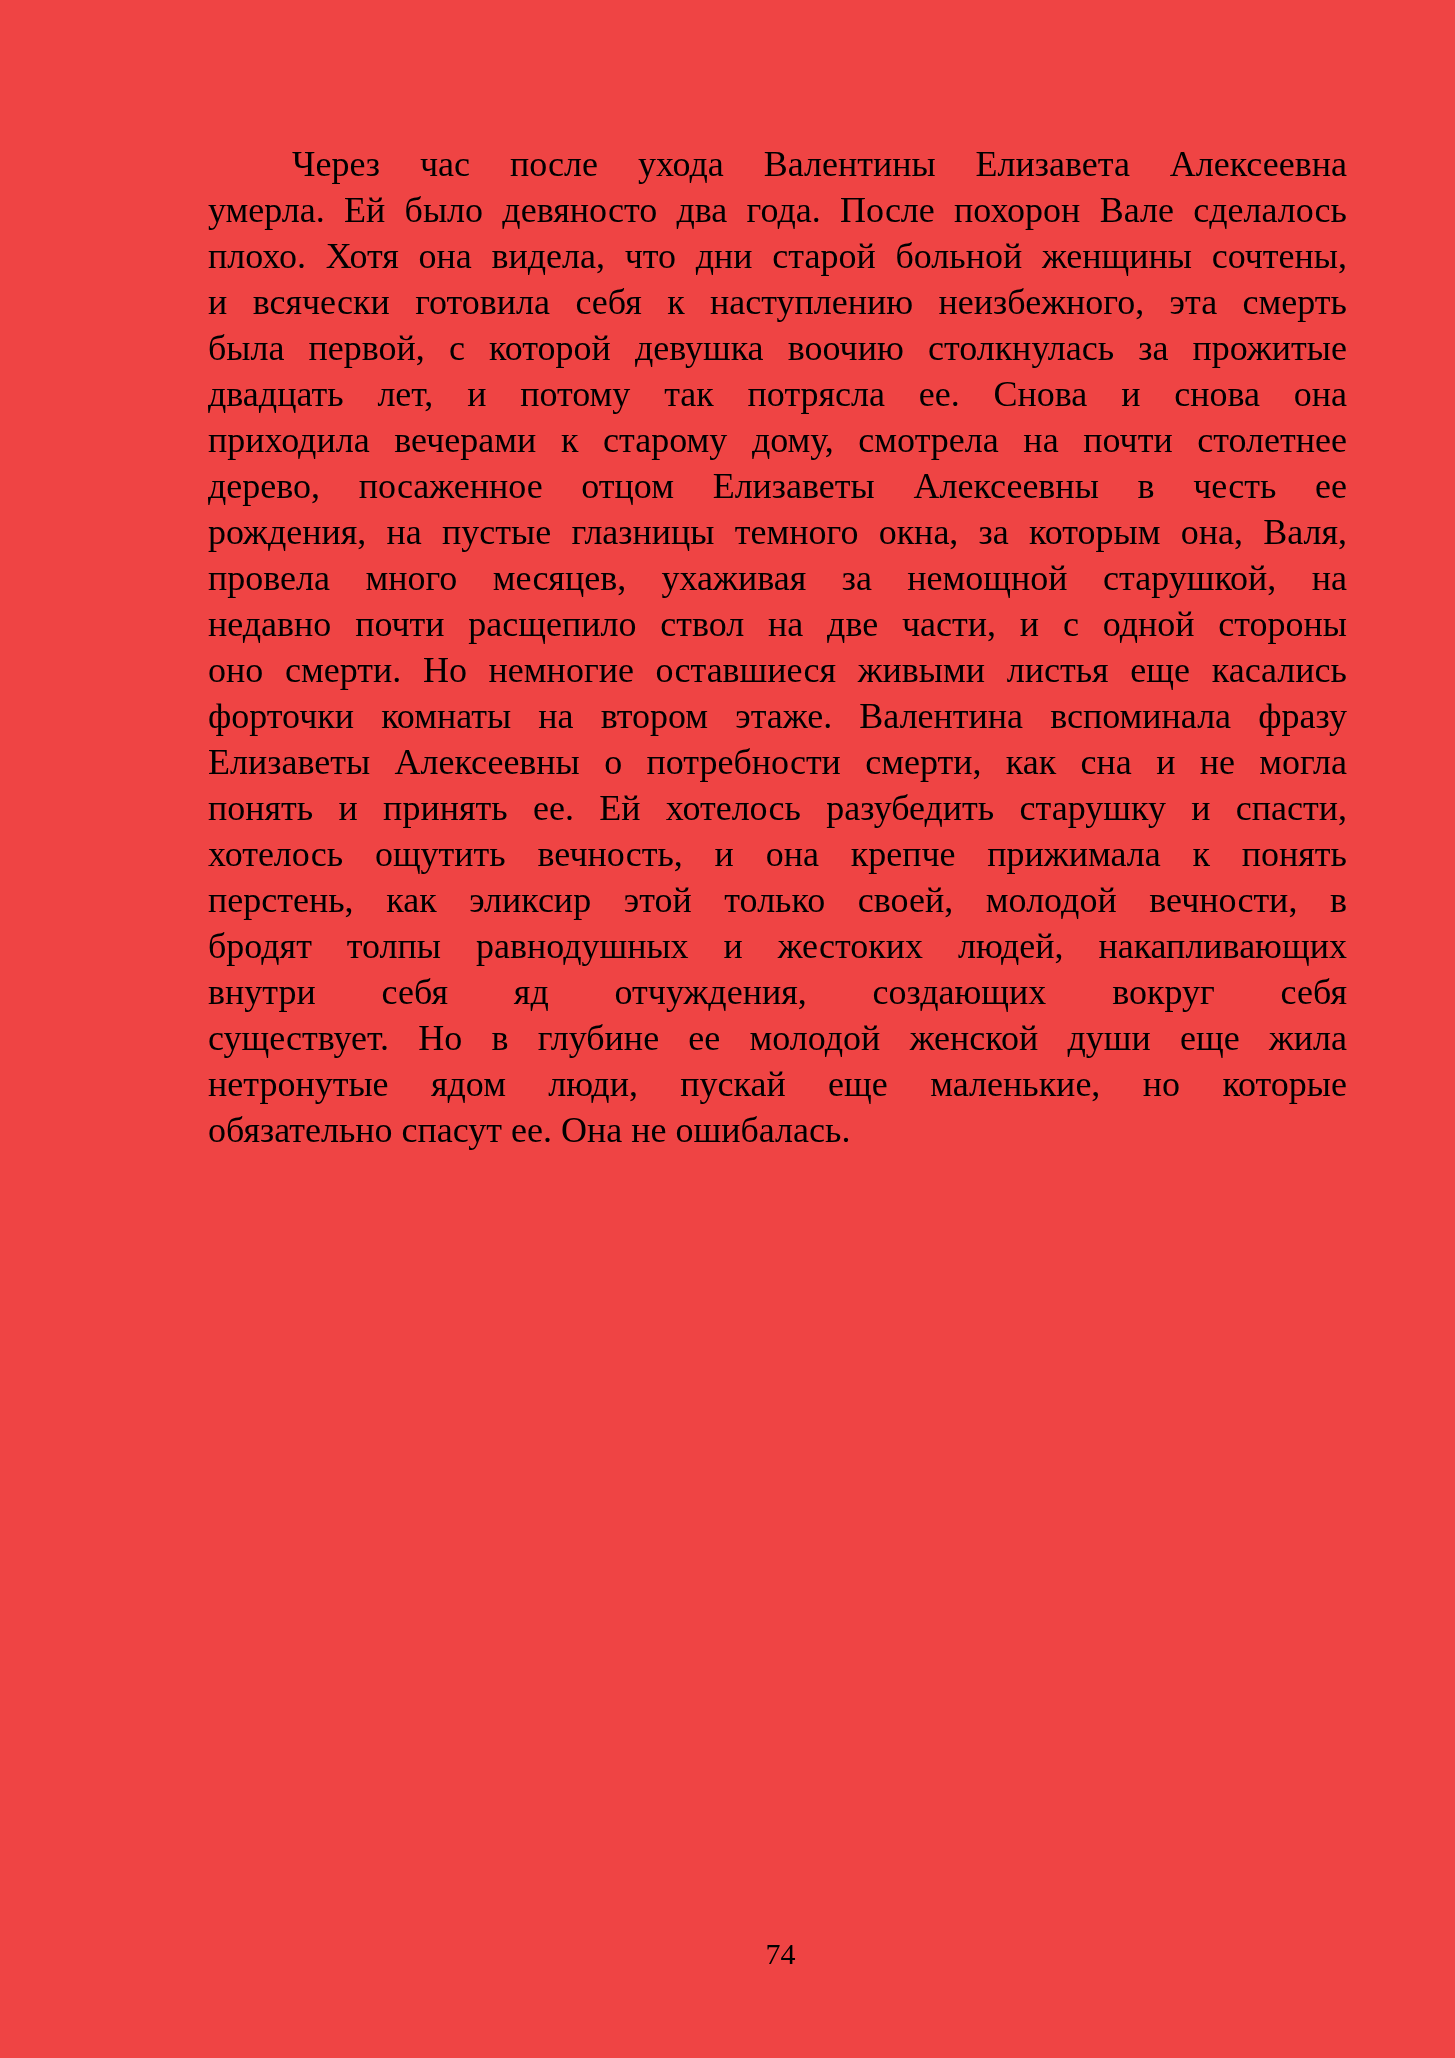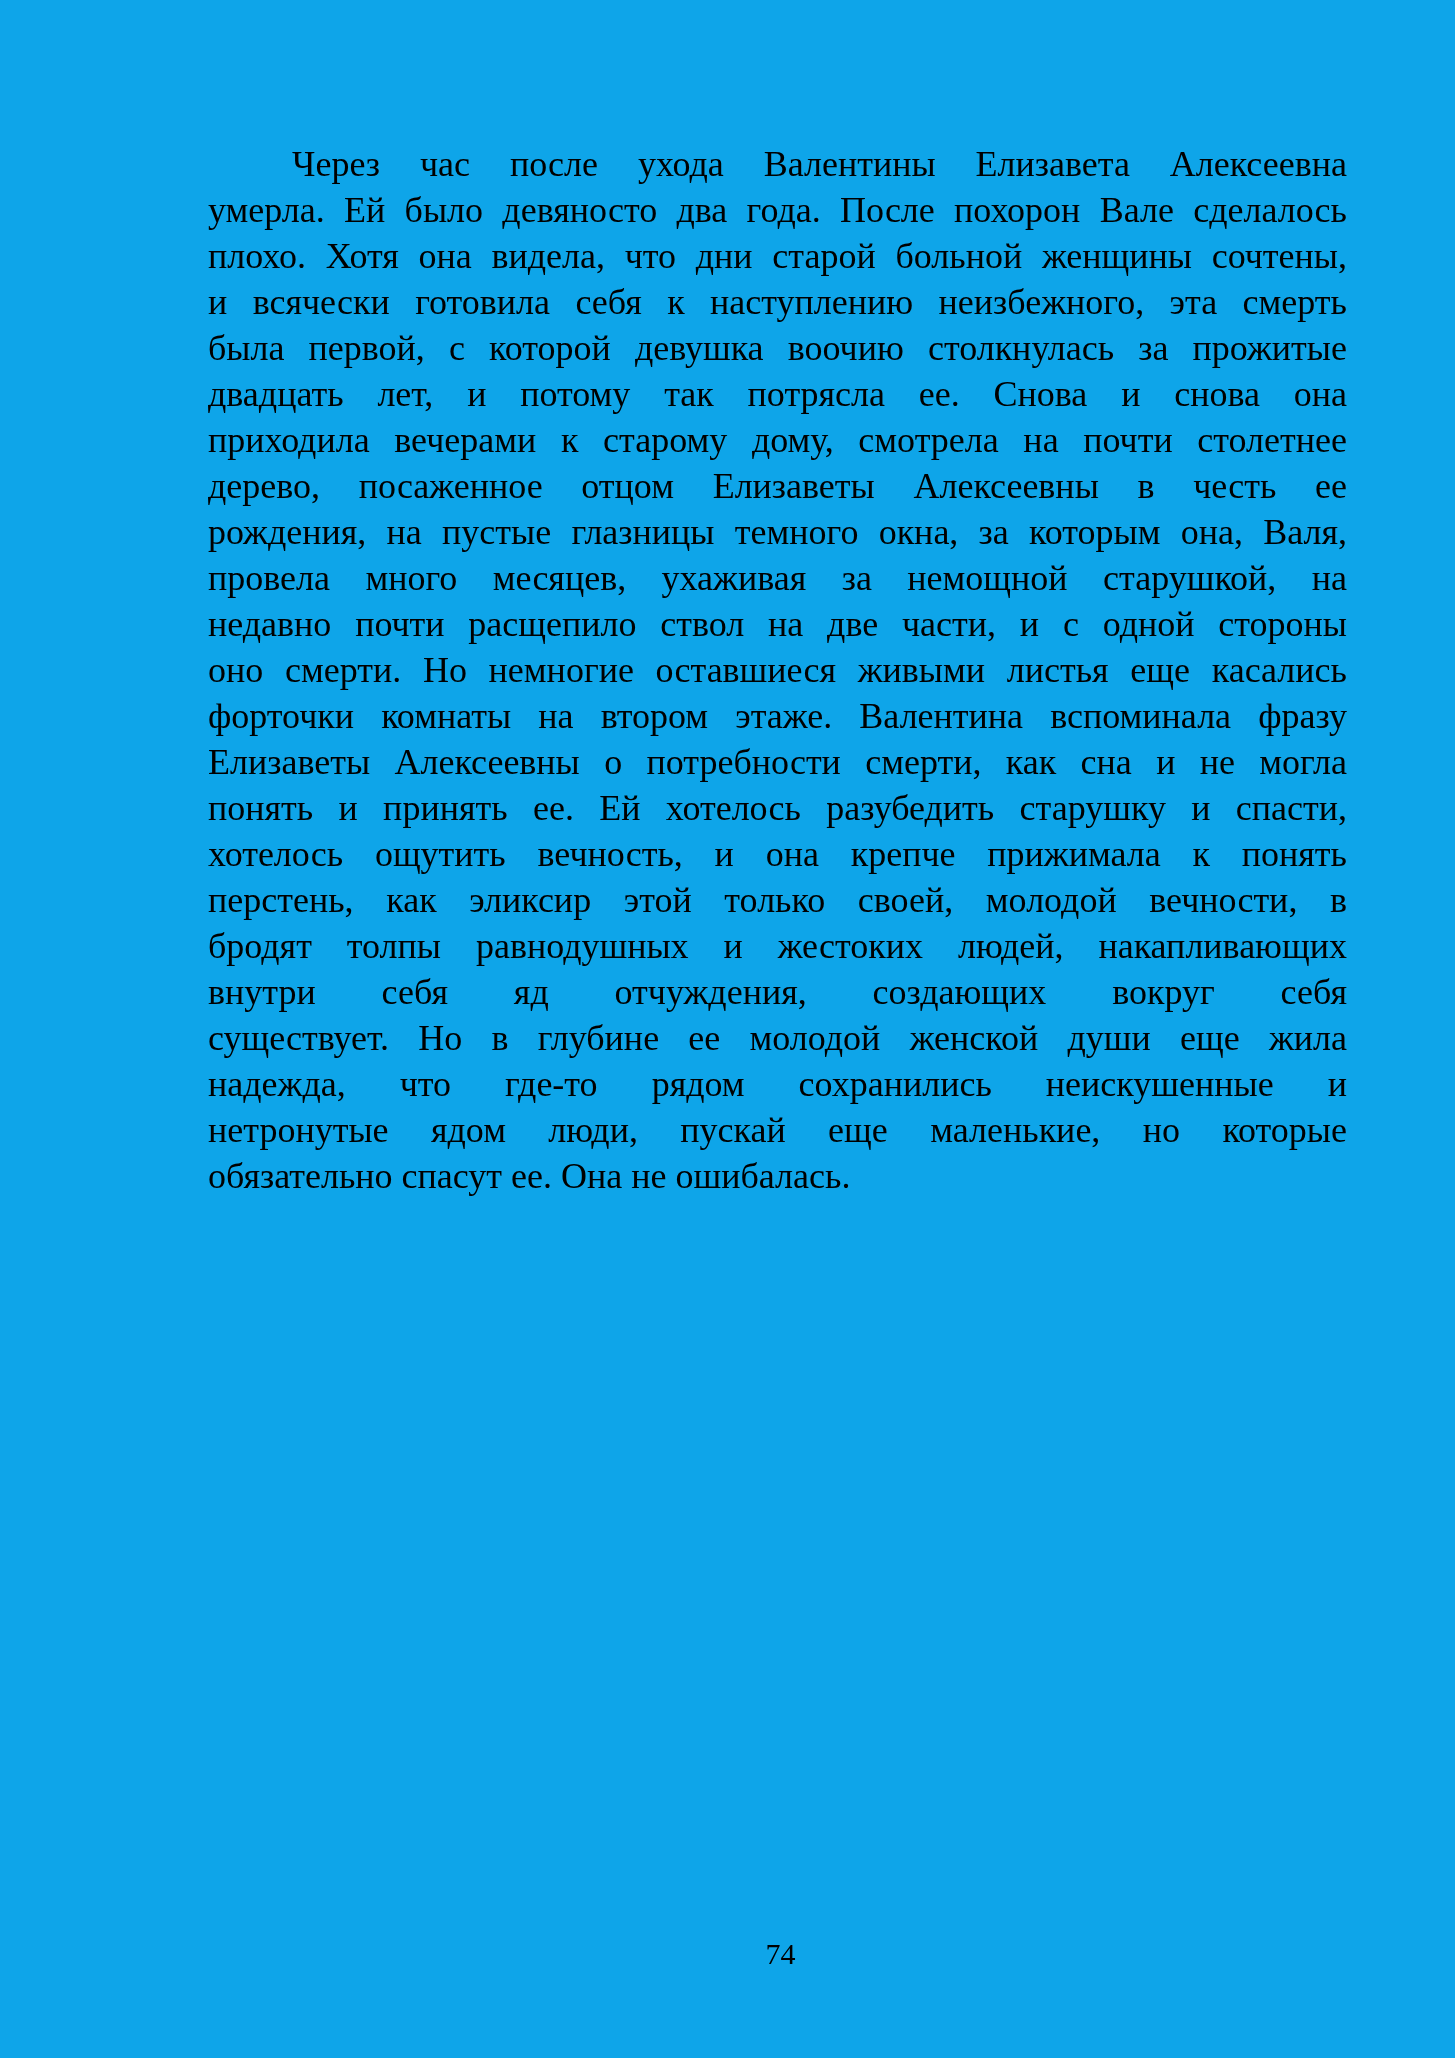--- a/index.html
+++ b/index.html
@@ -4,21 +4,21 @@
 <style>
   html, body {
     margin: 0;
     padding: 0;
     background: #ffffff;
   }
   .page {
     position: relative;
     width: 1455px;
     height: 2058px;
-    background: #0ea5e9;
+    background: #ef4444;
     color: #000000;
     font-family: "Liberation Serif", serif;
     overflow: hidden;
   }
   .text-block {
     position: absolute;
     left: 208px;
     top: 141px;
     width: 1139px;
   }
@@ -66,18 +66,17 @@
       <div class="line">недавно почти расщепило ствол на две части, и с одной стороны</div>
       <div class="line">оно смерти. Но немногие оставшиеся живыми листья еще касались</div>
       <div class="line">форточки комнаты на втором этаже. Валентина вспоминала фразу</div>
       <div class="line">Елизаветы Алексеевны о потребности смерти, как сна и не могла</div>
       <div class="line">понять и принять ее. Ей хотелось разубедить старушку и спасти,</div>
       <div class="line">хотелось ощутить вечность, и она крепче прижимала к понять</div>
       <div class="line">перстень, как эликсир этой только своей, молодой вечности, в</div>
       <div class="line">бродят толпы равнодушных и жестоких людей, накапливающих</div>
       <div class="line">внутри себя яд отчуждения, создающих вокруг себя</div>
       <div class="line">существует. Но в глубине ее молодой женской души еще жила</div>
-      <div class="line">надежда, что где-то рядом сохранились неискушенные и</div>
       <div class="line">нетронутые ядом люди, пускай еще маленькие, но которые</div>
       <div class="line last">обязательно спасут ее. Она не ошибалась.</div>
     </div>
   <div class="page-number">74</div>
 </div>
 
 </body></html>

